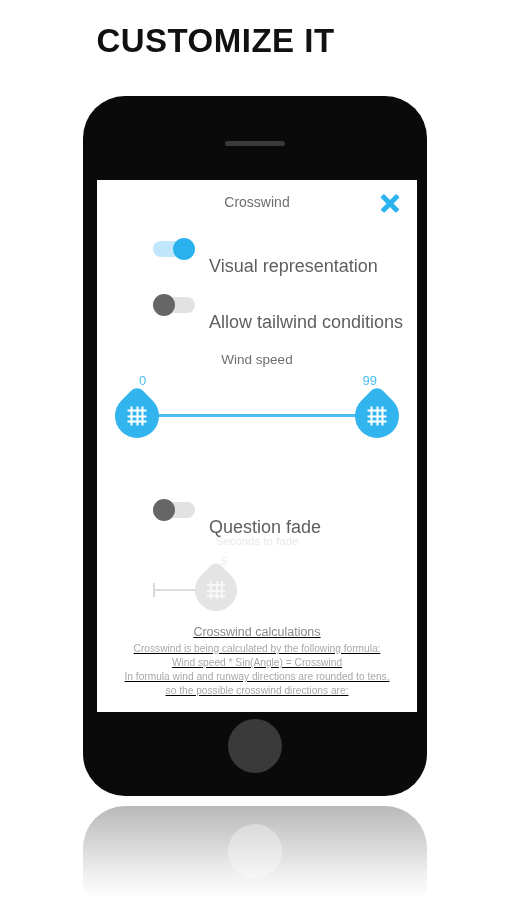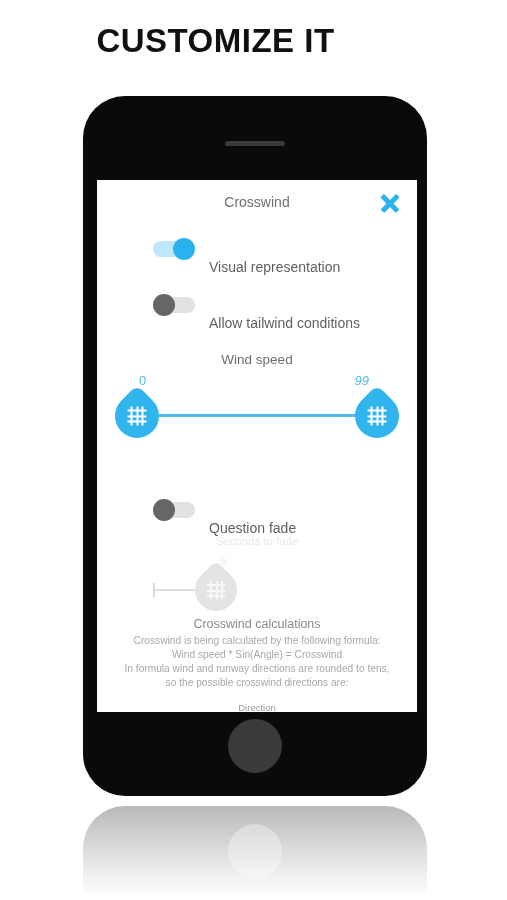--- a/index.html
+++ b/index.html
@@ -138,21 +138,21 @@
     height: 22px;
     border-radius: 50%;
   }
   .switch.on  .track { background: #bfe6fa; }
   .switch.on  .knob  { background: #29b2ee; right: 0; }
   .switch.off .track { background: #e2e2e2; }
   .switch.off .knob  { background: #666666; left: 0; }
 
   .toggle-label {
     margin-left: 14px;
-    font-size: 14px;
+    font-size: 18px;
     color: #5f5f5f;
     margin-top: 35px;
   }
 
   
   .slider-section { margin-top: 32px; }
   .slider-title {
     text-align: center;
     font-size: 13.5px;
     color: #6e6e6e;
@@ -163,21 +163,21 @@
     height: 62px;
     margin-top: 6px;
   }
   .sl-value {
     position: absolute;
     top: 0;
     font-size: 13px;
     color: #4bbdf2;
   }
   .sl-value.left  { left: 42px; }
-  .sl-value.right { right: 48px; font-style: italic; }
+  .sl-value.right { right: 40px; }
 
   .sl-track {
     position: absolute;
     top: 41px;
     left: 50px;
     right: 50px;
     height: 3px;
     background: #4bbdf2;
   }
 
@@ -266,21 +266,21 @@
   }
   .fade-handle .grid {
     position: absolute;
     left: 50%; top: 50%;
     width: 18px; height: 18px;
     transform: translate(-50%,-50%) rotate(-45deg);
   }
   .fade-handle .grid span { background: #f7f7f7; }
 
   
-  .calc { margin-top: 6px; text-align: center; }
+  .calc { margin-top: 14px; text-align: center; text-decoration: underline; }
   .calc-title {
     font-size: 12.5px;
     color: #8a8a8a;
     margin-bottom: 3px;
   }
   .calc-line {
     font-size: 10.2px;
     color: #a8a8a8;
     line-height: 14px;
   }

